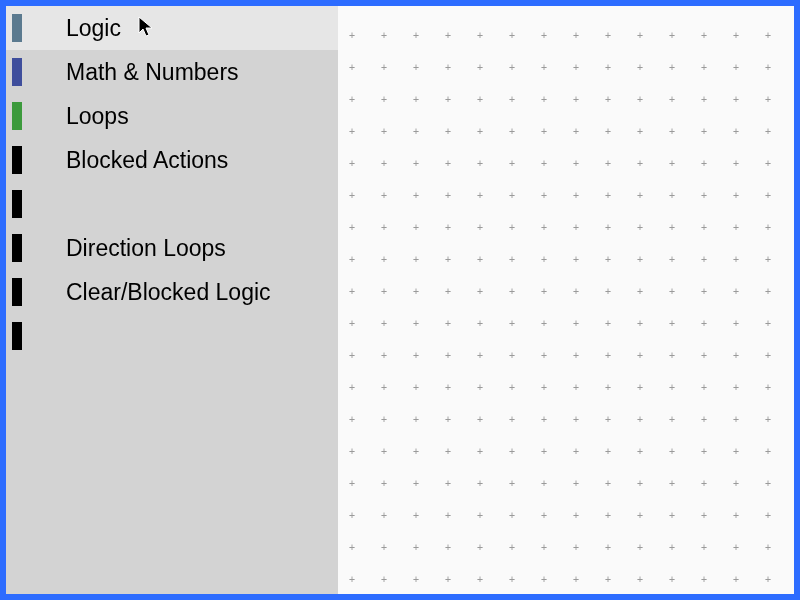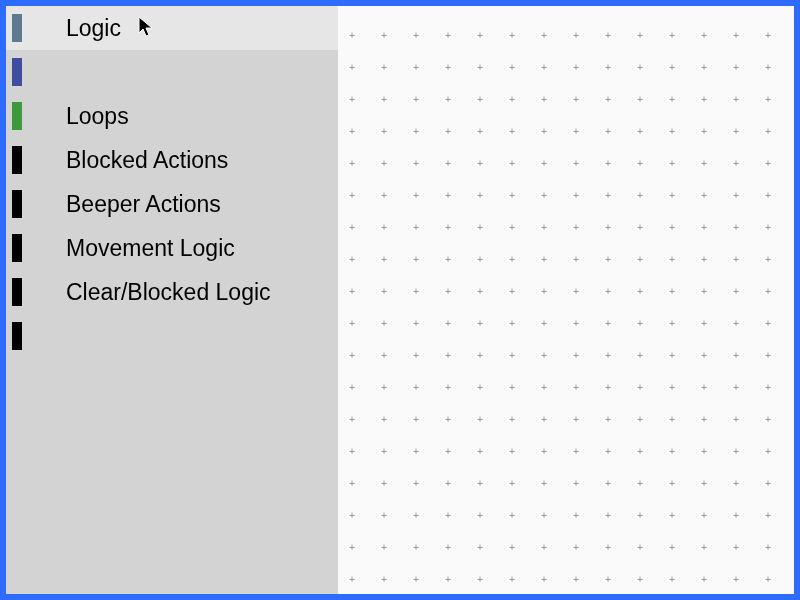--- a/index.html
+++ b/index.html
@@ -79,36 +79,36 @@
   <div class="sidebar" id="sidebar">
       <div class="category hovered">
         <div class="swatch" style="background: rgb(91, 122, 143);"></div>
         <span class="label">Logic</span>
         <svg width="16" height="22" class="cursor">
           <path d="M1 1 L1 17 L5 13 L8 20 L11 19 L8 12 L14 12 Z" fill="#000" stroke="#fff" stroke-width="1"></path>
         </svg>
       </div>
       <div class="category">
         <div class="swatch" style="background: rgb(63, 78, 156);"></div>
+        <span class="label"> Math &amp; Numbers</span>
       </div>
       <div class="category">
         <div class="swatch" style="background: rgb(60, 154, 60);"></div>
         <span class="label">Loops</span>
       </div>
       <div class="category">
         <div class="swatch" style="background: rgb(0, 0, 0);"></div>
         <span class="label">Blocked Actions</span>
       </div>
       <div class="category">
         <div class="swatch" style="background: rgb(0, 0, 0);"></div>
-        <span class="label">Beeper Actions</span>
       </div>
       <div class="category">
         <div class="swatch" style="background: rgb(0, 0, 0);"></div>
-        <span class="label">Movement Logic</span>
+        <span class="label">Direction Loops</span>
       </div>
       <div class="category">
         <div class="swatch" style="background: rgb(0, 0, 0);"></div>
         <span class="label">Clear/Blocked Logic</span>
       </div>
       <div class="category">
         <div class="swatch" style="background: rgb(0, 0, 0);"></div>
       </div>
     </div>
   <div class="canvas" id="canvas">

